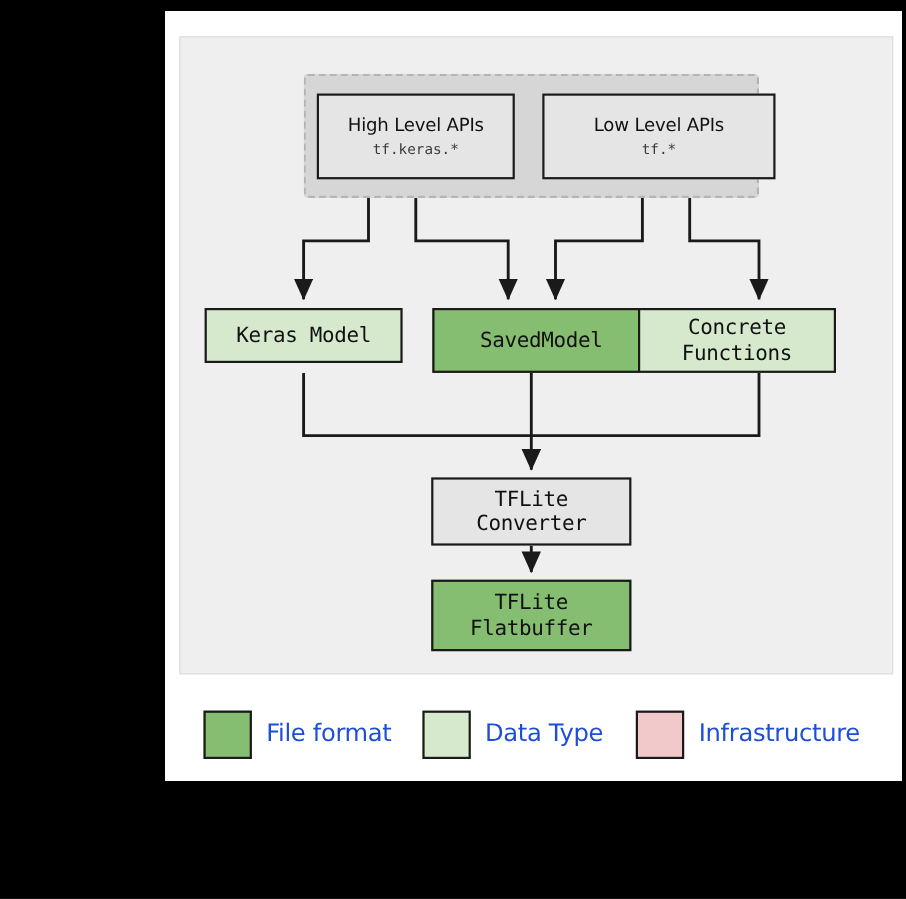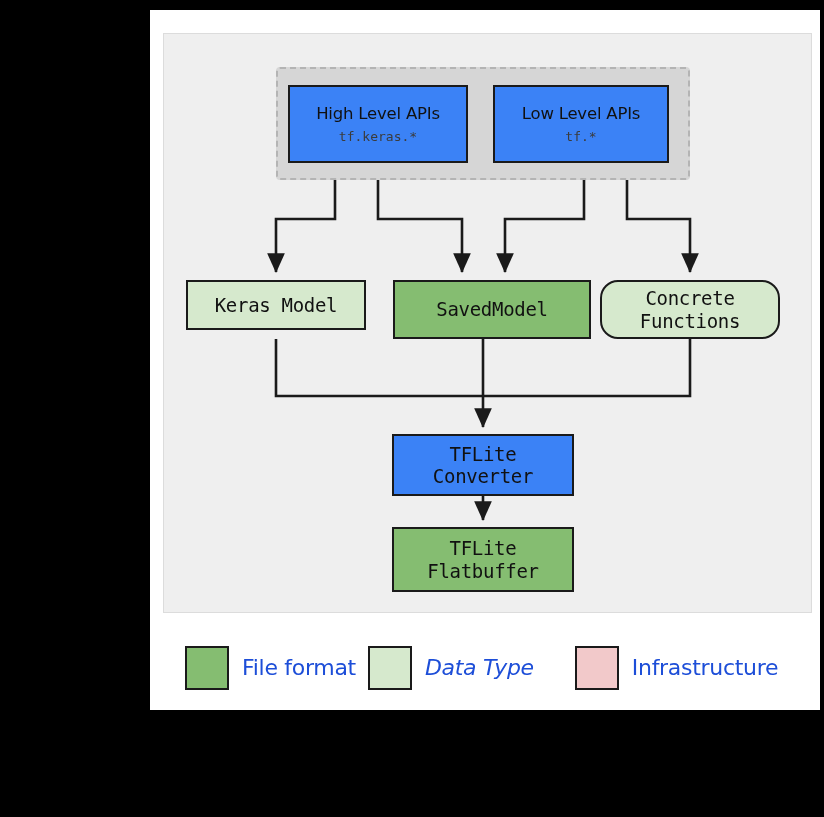--- a/index.html
+++ b/index.html
@@ -67,21 +67,21 @@
     box-sizing: border-box;
     border: 2.5px solid #1a1a1a;
     display: flex;
     flex-direction: column;
     align-items: center;
     justify-content: center;
     text-align: center;
     line-height: 1.18;
     color: #111111;
   }
-  .node.pink        { background: #3b82f6; }
+  .node.pink        { background: #e5e5e5; }
   .node.green       { background: #85bd71; }
   .node.lightgreen  { background: #d6e9cd; }
 
   .api-title {
     font-family: "DejaVu Sans", sans-serif;
     font-size: 16.5px;
     letter-spacing: -0.2px;
   }
   .api-sub {
     font-family: "DejaVu Sans Mono", monospace;
@@ -91,25 +91,25 @@
   }
   .mono-label {
     font-family: "DejaVu Sans Mono", monospace;
     font-size: 19px;
     letter-spacing: -0.3px;
     white-space: pre-line;
   }
 
   
   #node-high-level-apis { left: 138px; top: 75px;  width: 180px; height: 78px; }
-  #node-low-level-apis  { left: 343px; top: 75px;  width: 176px; height: 78px; }
+  #node-low-level-apis  { left: 343px; top: 75px;  width: 212px; height: 78px; }
 
   #node-keras-model     { left: 36px;  top: 270px; width: 180px; height: 50px; }
   #node-savedmodel      { left: 243px; top: 270px; width: 198px; height: 59px; }
-  #node-concrete-funcs  { left: 450px; top: 270px; width: 180px; height: 59px; border-radius: 18px; }
+  #node-concrete-funcs  { left: 430px; top: 270px; width: 180px; height: 59px; }
 
   #node-tflite-converter{ left: 242px; top: 424px; width: 182px; height: 62px; }
   #node-tflite-flatbuffer{left: 242px; top: 517px; width: 182px; height: 65px; }
 
   
   #legend {
     position: absolute;
     left: 13px;
     top: 625px;
     width: 649px;
@@ -133,22 +133,22 @@
   .legend-swatch.pink       { background: #f2c9ca; }
   .legend-label {
     font-family: "DejaVu Sans", sans-serif;
     font-size: 22px;
     color: #1d4ed8;
     margin-left: 13px;
     white-space: nowrap;
     letter-spacing: -0.3px;
   }
   #legend-item-file-format   { margin-left: 22px; }
-  #legend-item-data-type     { margin-left: 12px; font-style: italic; }
-  #legend-item-infrastructure{ margin-left: 41px; }
+  #legend-item-data-type     { margin-left: 28px; }
+  #legend-item-infrastructure{ margin-left: 30px; }
 </style>
 </head>
 <body>
 
 <div id="page-card">
 
   <div id="diagram-panel"></div>
 
   <svg id="connectors" viewBox="0 0 670 700" width="670" height="700" xmlns="http://www.w3.org/2000/svg">
     <defs>

